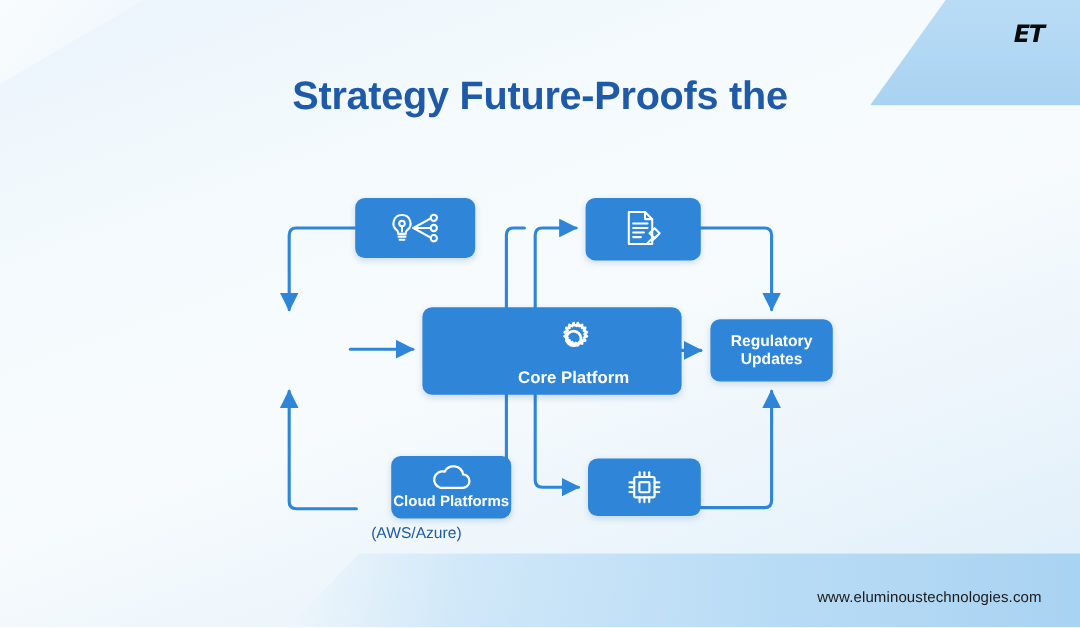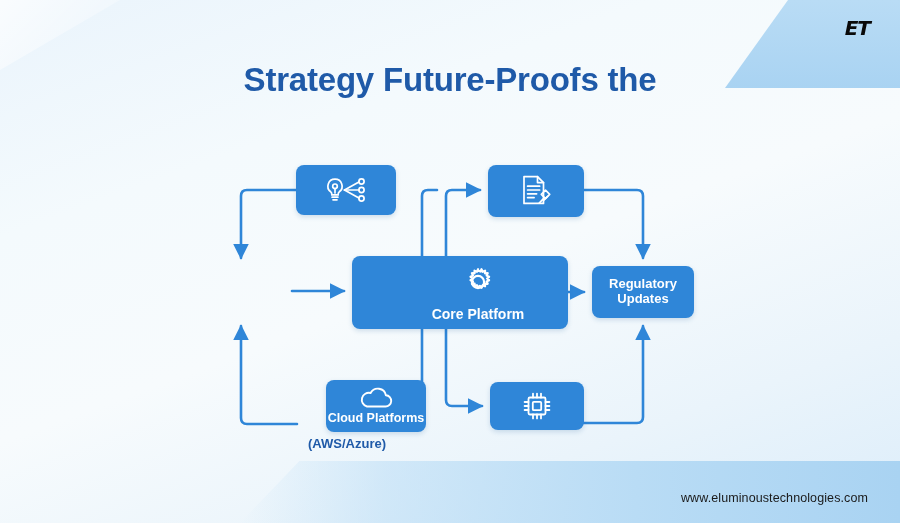--- a/index.html
+++ b/index.html
@@ -142,21 +142,21 @@
   #node-regulatory { left: 592px; top: 126px; width: 102px; height: 52px; }
   #node-cloud      { left: 297px; top: 240px; width: 100px; height: 52px; gap: 1px; margin-left: 29px; }
   #node-edge       { left: 490px; top: 242px; width: 94px;  height: 48px; }
 
   .core-label { font-size: 14px; }
 
   
   .caption {
     position: absolute;
     font-size: 13px;
-    font-weight: bold;
+    font-weight: normal;
     color: #1f5aa8;
     text-align: center;
     white-space: nowrap;
     z-index: 3;
   }
   #caption-cloud { left: 297px; top: 296px; width: 100px; }
   #caption-edge  { left: 455px; top: 297px; width: 164px; }
 
   .cloud-inner-label { font-size: 12.5px; }
 </style>

